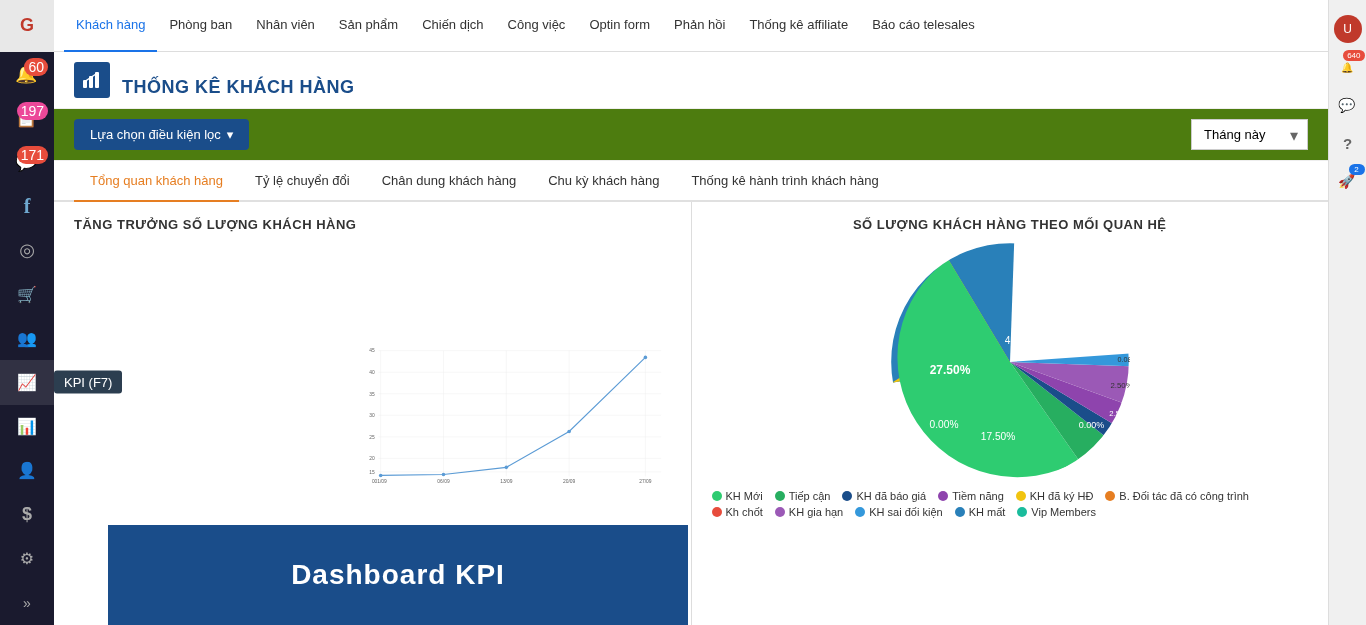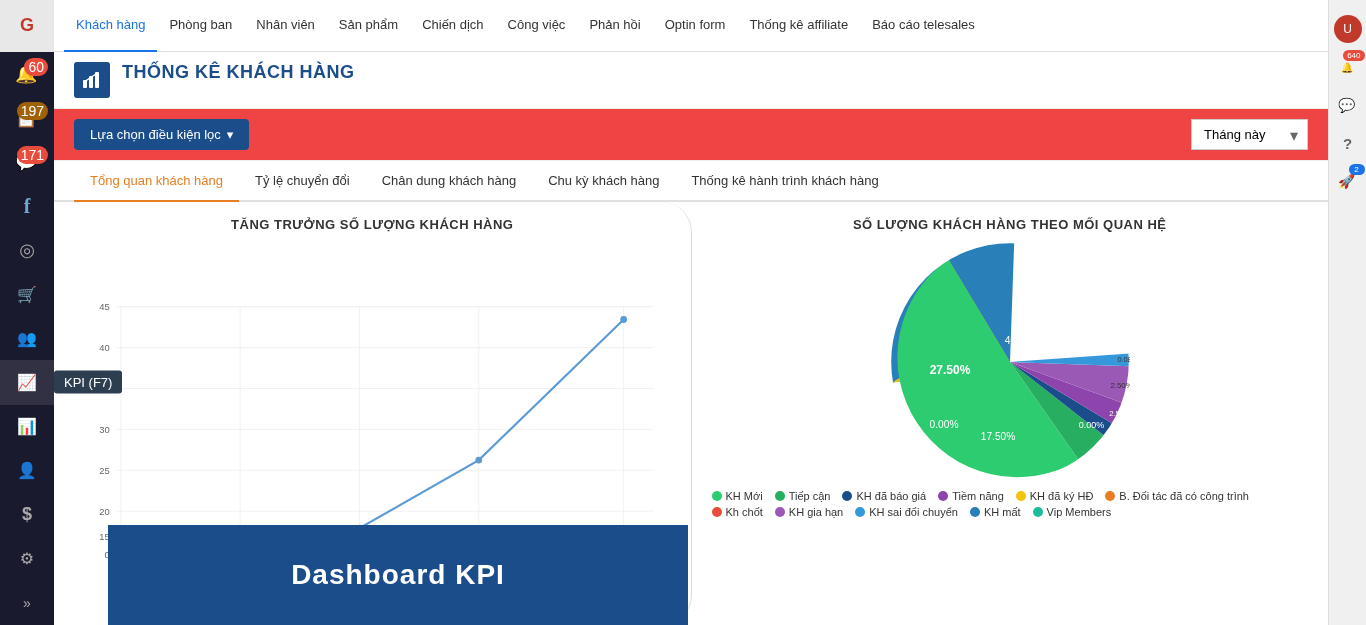--- a/index.html
+++ b/index.html
@@ -27,21 +27,21 @@
     .sidebar-icon {
       width: 54px; height: 46px;
       display: flex; align-items: center; justify-content: center;
       color: #aaa; font-size: 18px; cursor: pointer; position: relative;
     }
     .badge {
       position: absolute; top: 6px; right: 6px;
       background: #e74c3c; color: white; border-radius: 10px;
       font-size: 14px; padding: 1px 4px; min-width: 16px; text-align: center;
     }
-    .badge-orange { background: #a16207; }
+    .badge-orange { background: #ec4899; }
     .sidebar-kpi-tooltip {
       position: absolute; left: 54px; top: 50%; transform: translateY(-50%);
       background: #2c3e50; color: white; padding: 4px 10px;
       font-size: 13px; white-space: nowrap; border-radius: 3px; z-index: 100;
       pointer-events: none;
     }
 
     
     .right-sidebar {
       width: 38px;
@@ -85,34 +85,34 @@
     .nav-divider { flex: 1; }
 
     
     .page-header {
       background: white;
       padding: 10px 20px;
       display: flex; align-items: center; justify-content: space-between;
       border-bottom: 1px solid #eee;
       flex-shrink: 0;
     }
-    .page-title-section { display: flex; align-items: flex-start; gap: 12px; }
+    .page-title-section { display: flex; align-items: flex-end; gap: 12px; }
     .page-title-icon {
       width: 36px; height: 36px;
       background: #1a4d8a;
       display: flex; align-items: center; justify-content: center;
       color: white; font-size: 16px; border-radius: 3px;
     }
     .page-title {
       font-size: 18px; font-weight: bold; color: #1a4d8a; letter-spacing: 0.5px;
     }
 
     
     .filter-bar {
-      background: #ef4444;
+      background: #4d7c0f;
       padding: 10px 20px;
       display: flex; align-items: flex-start; justify-content: space-between;
       border-bottom: 1px solid #eee;
       flex-shrink: 0;
     }
     .filter-btn {
       background: #1a4d8a; color: white;
       border: none; border-radius: 4px;
       padding: 8px 16px; font-size: 13px; cursor: pointer;
       display: flex; align-items: center; gap: 6px;
@@ -144,21 +144,21 @@
     }
     .sub-tab.active { color: #e67e22; border-bottom: 2px solid #e67e22; }
 
     
     .charts-area {
       display: flex; flex: 1; overflow: hidden; background: white;
     }
     .chart-left {
       flex: 1; padding: 15px 20px;
       border-right: 1px solid #ddd;
-      display: flex; flex-direction: column; border-radius: 30px;
+      display: flex; 
     }
     .chart-right {
       flex: 1; padding: 15px 20px;
       display: flex; flex-direction: column;
     }
     .chart-title {
       font-size: 13px; font-weight: bold; color: #333;
       text-align: center; margin-bottom: 10px; letter-spacing: 0.5px;
     }
 
@@ -246,22 +246,22 @@
 
 <div class="main-content">
 
   <div class="top-nav">
     <div class="nav-item active">Khách hàng</div>
     <div class="nav-item">Phòng ban</div>
     <div class="nav-item">Nhân viên</div>
     <div class="nav-item">Sản phẩm</div>
     <div class="nav-item">Chiến dịch</div>
     <div class="nav-item">Công việc</div>
+    <div class="nav-item">Optin form</div>
     <div class="nav-item">Phản hồi</div>
-    <div class="nav-item">Optin form</div>
     <div class="nav-item">Thống kê affiliate</div>
     <div class="nav-item">Báo cáo telesales</div>
     <div class="nav-divider"></div>
   </div>
 
   <div class="page-header">
     <div class="page-title-section">
       <div class="page-title-icon">
         <svg width="20" height="20" viewBox="0 0 20 20" fill="white">
           <rect x="1" y="10" width="4" height="8" rx="1"></rect>
@@ -409,21 +409,21 @@
           <div class="legend-item">
             <div class="legend-dot" style="background:#e74c3c"></div>
             <span>Kh chốt</span>
           </div>
           <div class="legend-item">
             <div class="legend-dot" style="background:#9b59b6"></div>
             <span>KH gia hạn</span>
           </div>
           <div class="legend-item">
             <div class="legend-dot" style="background:#3498db"></div>
-            <span>KH sai đối chuyển</span>
+            <span>KH sai đối kiện</span>
           </div>
           <div class="legend-item">
             <div class="legend-dot" style="background:#2980b9"></div>
             <span>KH mất</span>
           </div>
           <div class="legend-item">
             <div class="legend-dot" style="background:#1abc9c"></div>
             <span>Vip Members</span>
           </div>
         </div>

